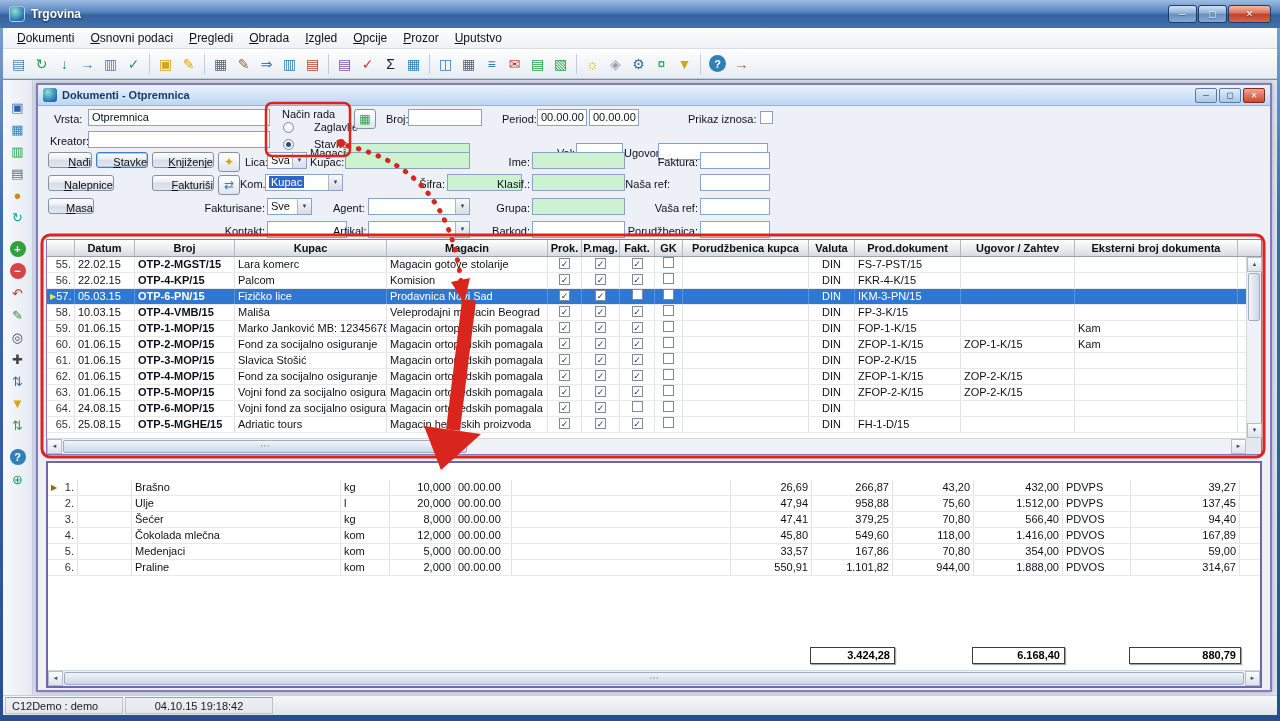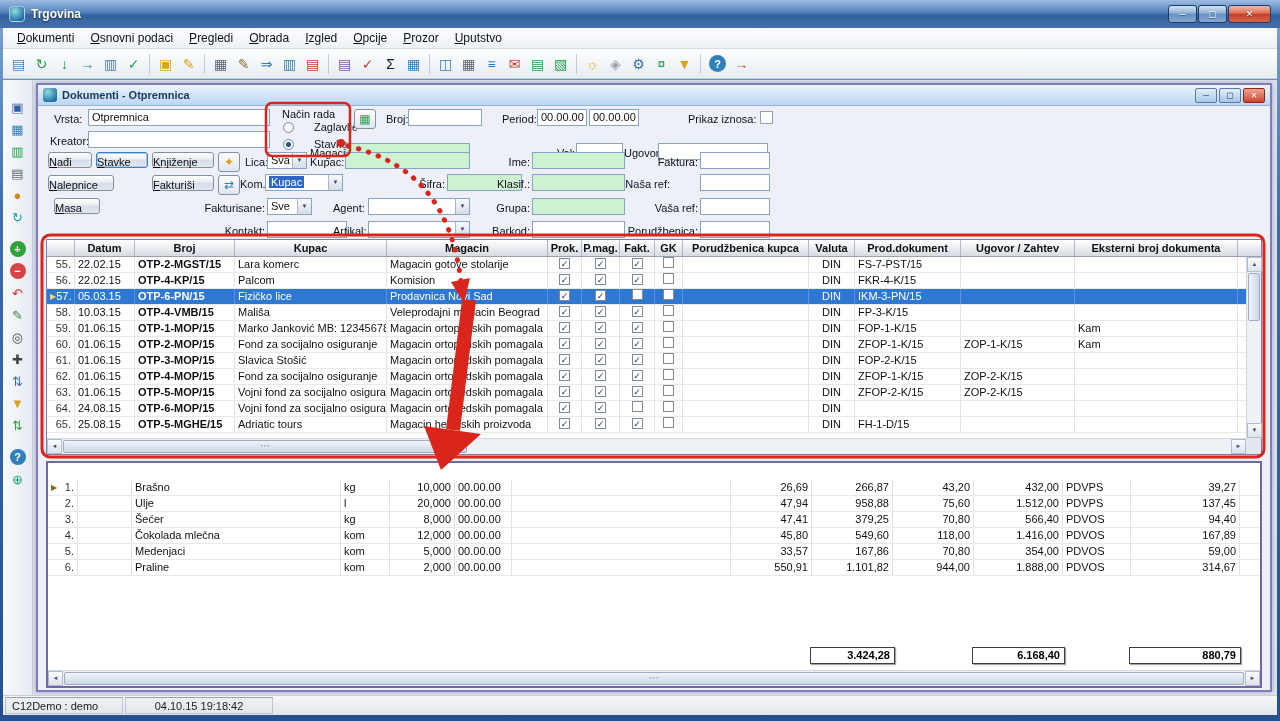--- a/index.html
+++ b/index.html
@@ -61,21 +61,21 @@
   .inp{position:absolute;height:17px;border:1px solid #8aa3c4;background:#fff;font-size:11px;line-height:15px;padding:0 3px;
     color:#0e1114;white-space:nowrap;overflow:hidden;}
   .inp.green{background:var(--green);}
   .inp.ctr{text-align:center;}
   .combo{padding-right:16px;}
   .carrow{position:absolute;top:0;right:0;width:14px;height:15px;border-left:1px solid #a9b6c8;color:#3a4a62;font-size:6px;line-height:15px;text-align:center;
     background:linear-gradient(#f8fafc,#d5dde8);}
   .carrow::after{content:"▼";}
   .selhl{background:#2e66c8;color:#fff;padding:0 2px;}
   .cbx{position:absolute;width:13px;height:13px;border:1px solid #8aa3c4;background:#fff;}
-  .btn{position:absolute;height:16px;border:1px solid #8292a3;border-radius:3px;text-align:left;font-size:11px;color:#0e1114;
+  .btn{position:absolute;height:16px;border:1px solid #8292a3;border-radius:3px;text-align:right;font-size:11px;color:#0e1114;
     background:linear-gradient(#ffffff,#e9edf3 45%,#d7dde7 50%,#e2e7ef);}
   .btn span{display:block;line-height:18px;}
   .btn span::first-letter{text-decoration:underline;}
   .btn.primary{border-color:#3f7fc1;box-shadow:0 0 0 1px #a9cdec inset;}
   .mini-btn{position:absolute;width:22px;height:20px;border:1px solid #8292a3;border-radius:3px;font-size:12px;text-align:center;line-height:18px;
     background:linear-gradient(#ffffff,#dfe5ee);}
   .radio-row{position:absolute;display:flex;align-items:center;gap:20px;font-size:11px;color:#0e1114;}
   .radio{width:11px;height:11px;border-radius:50%;border:1px solid #7d8da0;background:radial-gradient(#ffffff,#e7ecf2);position:relative;}
   .radio.on::after{content:"";position:absolute;left:2px;top:2px;width:5px;height:5px;border-radius:50%;background:#2c4e80;}
 
@@ -296,21 +296,21 @@
               <span>Knjiženje</span>
             </div>
           <div class="mini-btn" style="left:180px;top:46px;color:#d9a21b">✦</div>
           <div class="btn" style="left:10px;top:69px;width:66px">
               <span>Nalepnice</span>
             </div>
           <div class="btn" style="left:114px;top:69px;width:62px">
               <span>Fakturiši</span>
             </div>
           <div class="mini-btn" style="left:180px;top:69px;color:#2f7fb8">⇄</div>
-          <div class="btn" style="left:16px;top:92px;width:46px">
+          <div class="btn" style="left:10px;top:92px;width:46px">
               <span>Masa</span>
             </div>
 
           <span class="lbl" style="left:207px;top:50px">Lica:</span>
           <div class="inp combo" style="left:229px;top:46px;width:40px"><span>Sva</span><span class="carrow"></span></div>
           <span class="lbl" style="left:272px;top:50px">Kupac:</span>
           <div class="inp green" style="left:307px;top:46px;width:125px"></div>
           <span class="lbl r" style="left:432px;top:50px;width:60px">Ime:</span>
           <div class="inp green" style="left:494px;top:46px;width:93px"></div>
           <span class="lbl r" style="left:560px;top:50px;width:100px">Faktura:</span>

